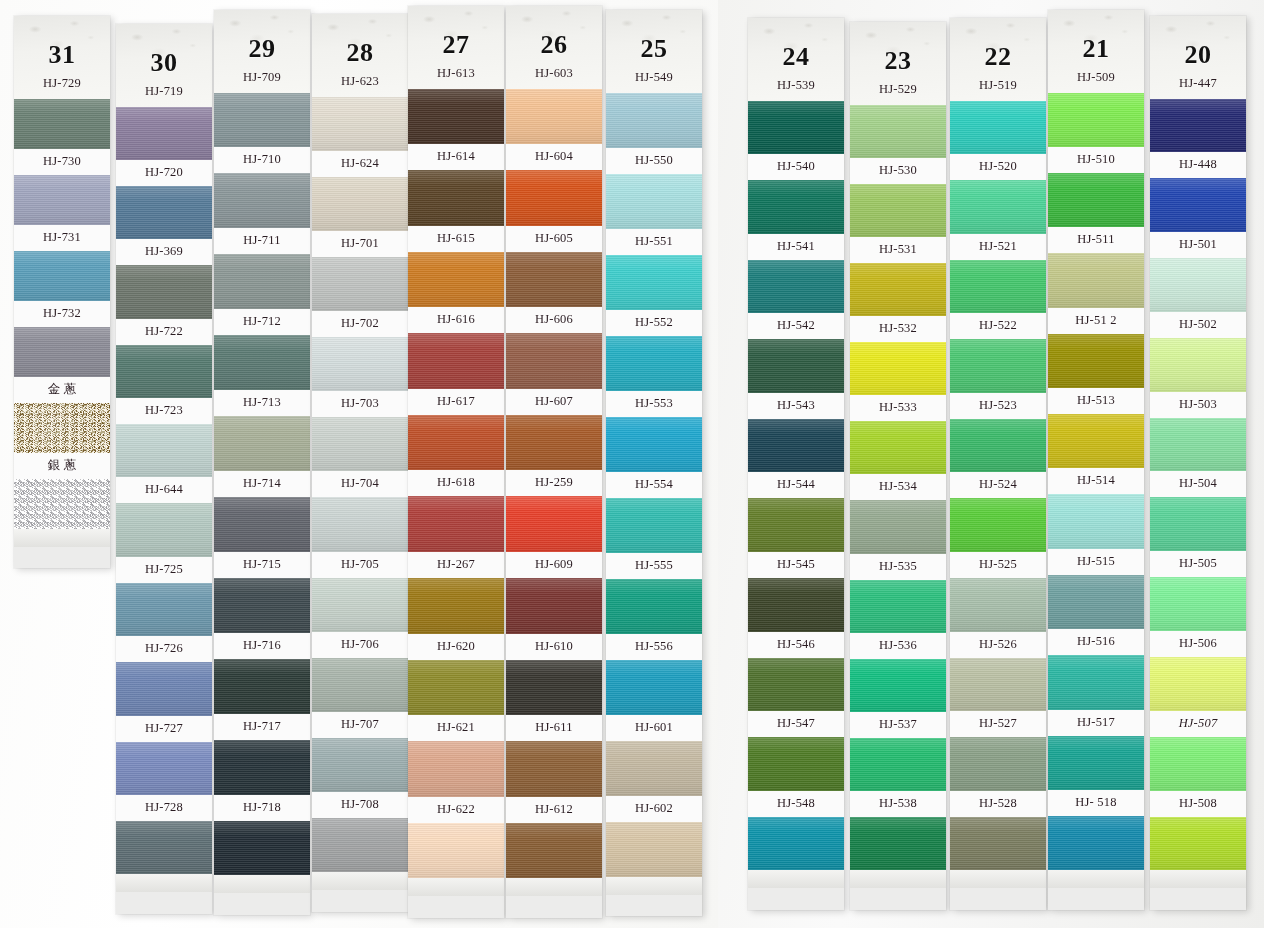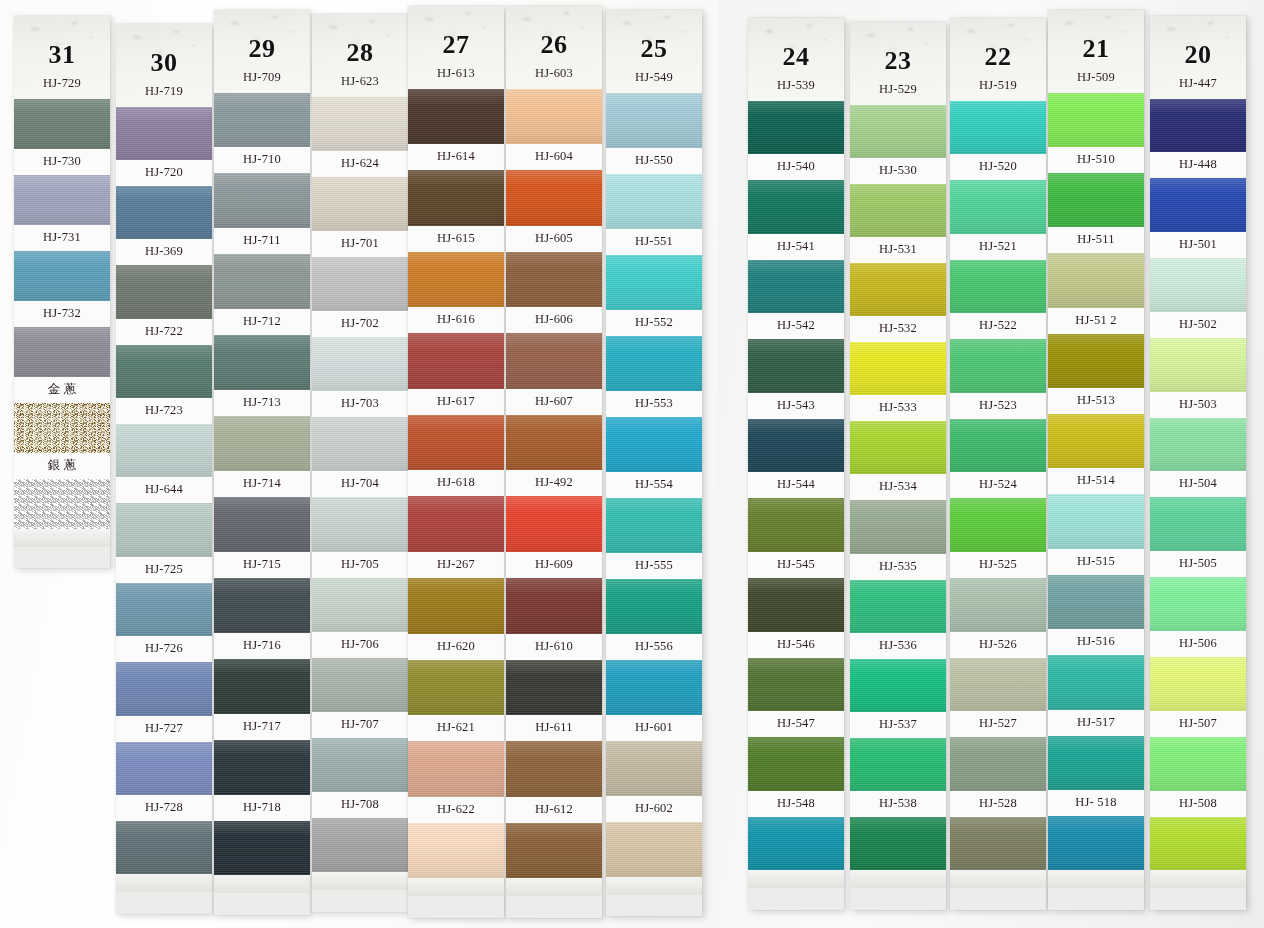--- a/index.html
+++ b/index.html
@@ -243,21 +243,21 @@
       </div>
       <div class="sw" style="background: rgb(246, 195, 148); height: 55.6px;"></div>
       <div class="label" style="height: 13px;">HJ-604</div>
       <div class="sw" style="background: rgb(216, 83, 26); height: 55.6px;"></div>
       <div class="label" style="height: 13px;">HJ-605</div>
       <div class="sw" style="background: rgb(142, 95, 59); height: 55.6px;"></div>
       <div class="label" style="height: 13px;">HJ-606</div>
       <div class="sw" style="background: rgb(150, 96, 74); height: 55.6px;"></div>
       <div class="label" style="height: 13px;">HJ-607</div>
       <div class="sw" style="background: rgb(168, 92, 42); height: 55.6px;"></div>
-      <div class="label" style="height: 13px;">HJ-492</div>
+      <div class="label" style="height: 13px;">HJ-259</div>
       <div class="sw" style="background: rgb(232, 65, 43); height: 55.6px;"></div>
       <div class="label" style="height: 13px;">HJ-609</div>
       <div class="sw" style="background: rgb(123, 54, 50); height: 55.6px;"></div>
       <div class="label" style="height: 13px;">HJ-610</div>
       <div class="sw" style="background: rgb(56, 54, 48); height: 55.6px;"></div>
       <div class="label" style="height: 13px;">HJ-611</div>
       <div class="sw" style="background: rgb(143, 98, 56); height: 55.6px;"></div>
       <div class="label" style="height: 13px;">HJ-612</div>
       <div class="sw" style="background: rgb(138, 95, 53); height: 55.6px;"></div>
       <div class="strip-foot"></div>
@@ -405,19 +405,19 @@
       <div class="label" style="height: 13px;">HJ-502</div>
       <div class="sw" style="background: rgb(216, 247, 155); height: 53.8px;"></div>
       <div class="label" style="height: 13px;">HJ-503</div>
       <div class="sw" style="background: rgb(136, 226, 164); height: 53.8px;"></div>
       <div class="label" style="height: 13px;">HJ-504</div>
       <div class="sw" style="background: rgb(91, 212, 154); height: 53.8px;"></div>
       <div class="label" style="height: 13px;">HJ-505</div>
       <div class="sw" style="background: rgb(126, 242, 154); height: 53.8px;"></div>
       <div class="label" style="height: 13px;">HJ-506</div>
       <div class="sw" style="background: rgb(231, 250, 118); height: 53.8px;"></div>
-      <div class="label" style="height: 13px;">HJ-507</div>
+      <div class="label" style="height: 13px; font-style: italic;">HJ-507</div>
       <div class="sw" style="background: rgb(128, 241, 120); height: 53.8px;"></div>
       <div class="label" style="height: 13px;">HJ-508</div>
       <div class="sw" style="background: rgb(179, 224, 44); height: 53.8px;"></div>
       <div class="strip-foot"></div>
     </div>
   </div>
 
 </body></html>

